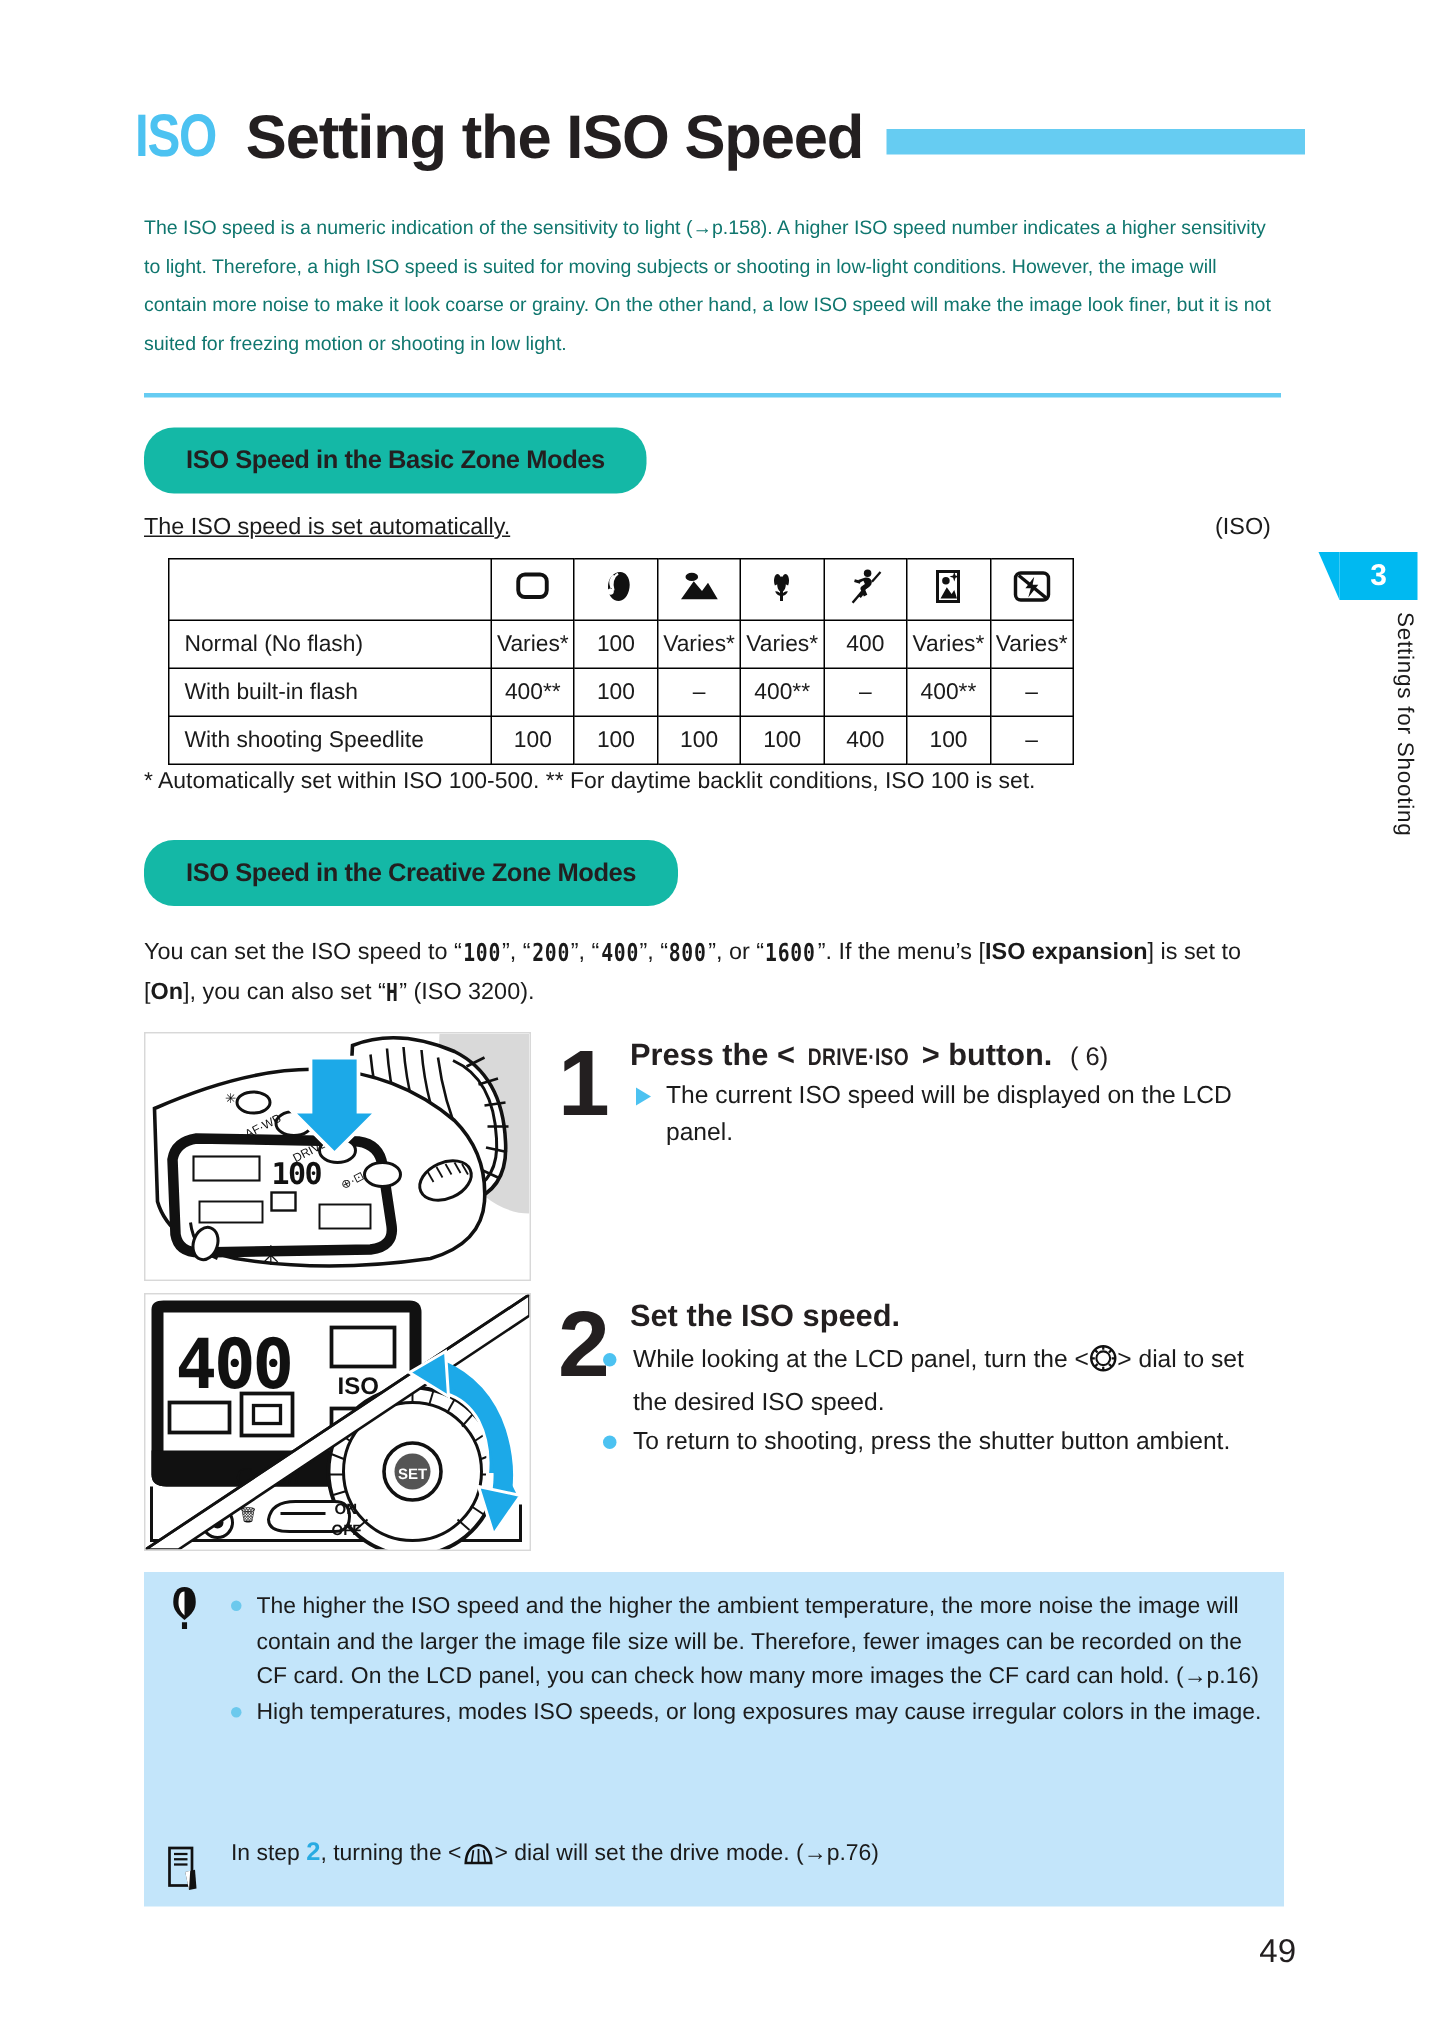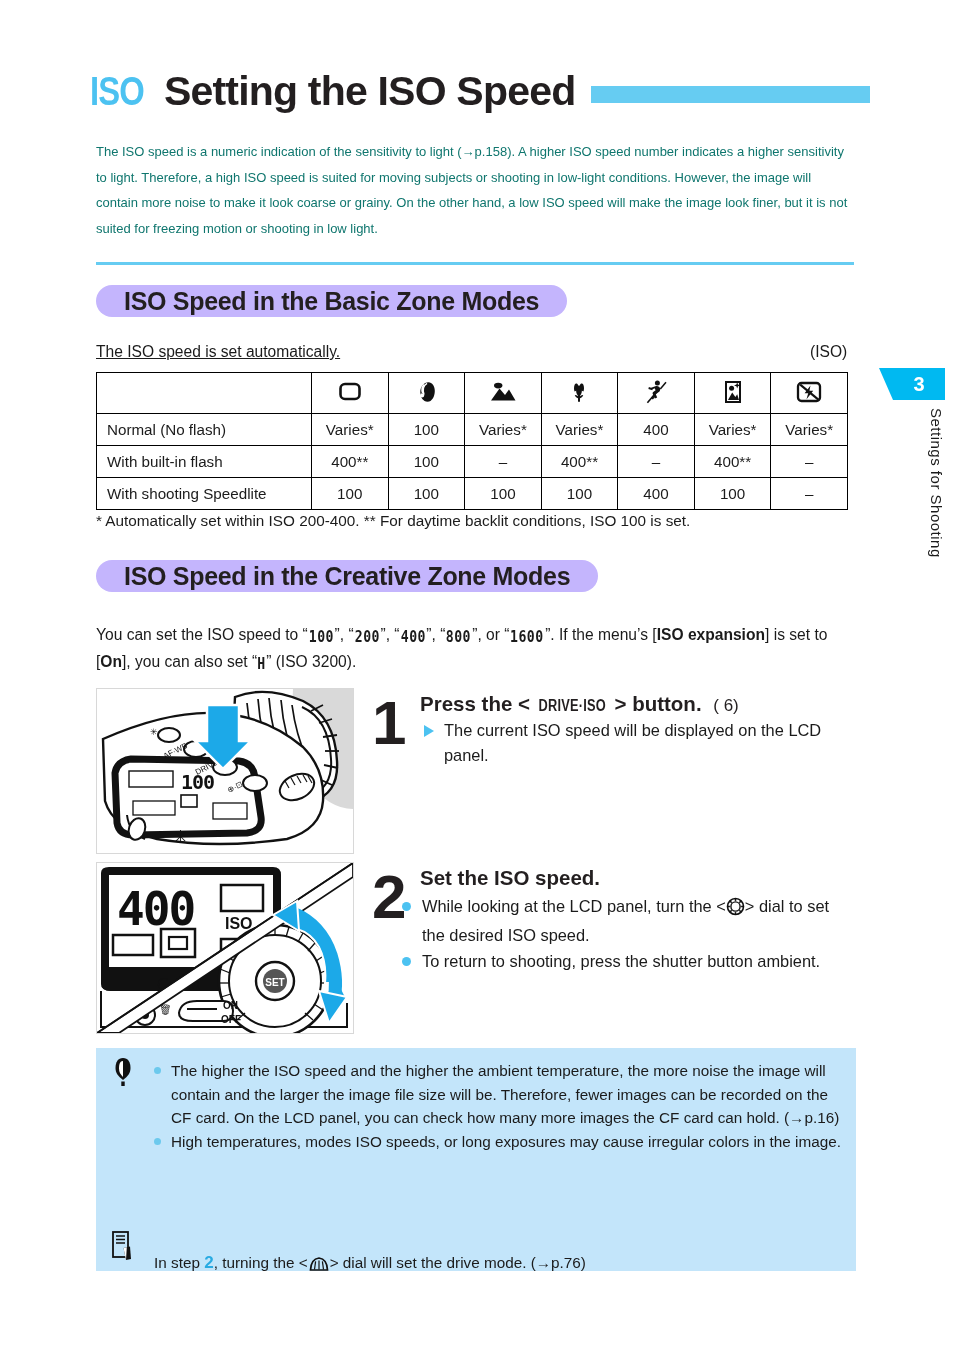--- a/index.html
+++ b/index.html
@@ -61,43 +61,43 @@
   .rule-cyan {
     position: absolute;
     left: 96px; width: 758px;
     height: 3px;
     background: #66CCF2;
   }
 
   
   .banner {
     position: absolute;
-    height: 32px;
-    background: #c4b5fd;
+    height: 44px;
+    background: #14b8a6;
     border-radius: 20px;
     display: flex; align-items: center;
     padding: 0 28px;
     color: #231f20;
-    font-size: 25px;
+    font-size: 17px;
     font-weight: 700;
     letter-spacing: -0.3px;
     white-space: nowrap;
   }
 
   .line-text {
     position: absolute;
     font-size: 15.6px;
     color: #1b1b1b;
   }
 
   
   .iso-table {
     position: absolute;
-    left: 96px; top: 372px;
-    width: 752px;
+    left: 112px; top: 372px;
+    width: 604px;
     border-collapse: collapse;
     table-layout: fixed;
   }
   .iso-table td, .iso-table th {
     border: 1px solid #000;
     height: 32px;
     font-size: 15.2px;
     font-weight: 400;
     text-align: center;
     padding: 0;
@@ -374,21 +374,21 @@
         <td>100</td>
         <td>100</td>
         <td>100</td>
         <td>400</td>
         <td>100</td>
         <td>–</td>
       </tr>
     </tbody>
   </table>
 
-  <div class="footnote">* Automatically set within ISO 200-400. ** For daytime backlit conditions, ISO 100 is set.</div>
+  <div class="footnote">* Automatically set within ISO 100-500. ** For daytime backlit conditions, ISO 100 is set.</div>
 
   <div class="banner" style="left:96px; top:560px;">ISO Speed in the Creative Zone Modes</div>
 
   <div class="creative-para"><span>You can set the ISO speed to “</span><span class="lcd">100</span><span>”, “</span><span class="lcd">200</span><span>”, “</span><span class="lcd">400</span><span>”, “</span><span class="lcd">800</span><span>”, or “</span><span class="lcd">1600</span><span>”. If the menu’s [</span><b>ISO expansion</b><span>] is set to [</span><b>On</b><span>], you can also set “</span><span class="lcd">H</span><span>” (ISO 3200).</span></div>
 
   <div class="fig" style="left:96px; top:688px; width:258px; height:166px;">
     <svg width="256" height="164" viewBox="0 0 256 164">
       <rect width="256" height="164" fill="#fff"></rect>
       <path d="M196 0 H256 V120 Q232 120 210 92 Q192 62 196 0Z" fill="#d9d9d9"></path>
 
@@ -588,31 +588,32 @@
         <rect x="3" y="2" width="15" height="25" fill="none" stroke="#111" stroke-width="1.8"></rect>
         <g stroke="#111" stroke-width="1.5">
           <path d="M6 6h9"></path>
             <path d="M6 9.5h9"></path>
             <path d="M6 13h9"></path>
         </g>
         <path d="M16 30 L13.5 18 L20 16.5 L21 29 Z" fill="#111"></path>
         <path d="M16 30 L13.5 18 L16.8 17.2 Z" fill="#fff"></path>
       </svg>
     </span>
-    <div class="inner" style="padding-top:0;margin-top:28px;"><span>In step </span><span class="stepnote-num">2</span><span>, turning the &lt;</span><span style="display:inline-block;vertical-align:-4px;">
+    <div class="inner" style="padding-top:0;"><span>In step </span><span class="stepnote-num">2</span><span>, turning the &lt;</span><span style="display:inline-block;vertical-align:-4px;">
         <svg width="22" height="17" viewBox="0 0 22 17">
           <path d="M2.5 15 Q3 4 11 3 Q19 4 19.5 15 Z" fill="none" stroke="#111" stroke-width="1.7"></path>
           <g stroke="#111" stroke-width="1.2">
             <path d="M6.5 14.5 L7.6 6.4"></path>
               <path d="M11 14.5 L11 5.6"></path>
               <path d="M15.5 14.5 L14.4 6.4"></path>
           </g>
         </svg></span><span>&gt; dial will set the drive mode. (→p.76)</span>
     </div>
   </div>
 
   <div class="side-tab">
     <div class="side-tab-num">3</div>
   </div>
   <div class="side-label">Settings for Shooting</div>
 
+  <div class="pagenum">49</div>
 
 </div>
 
 </body></html>

